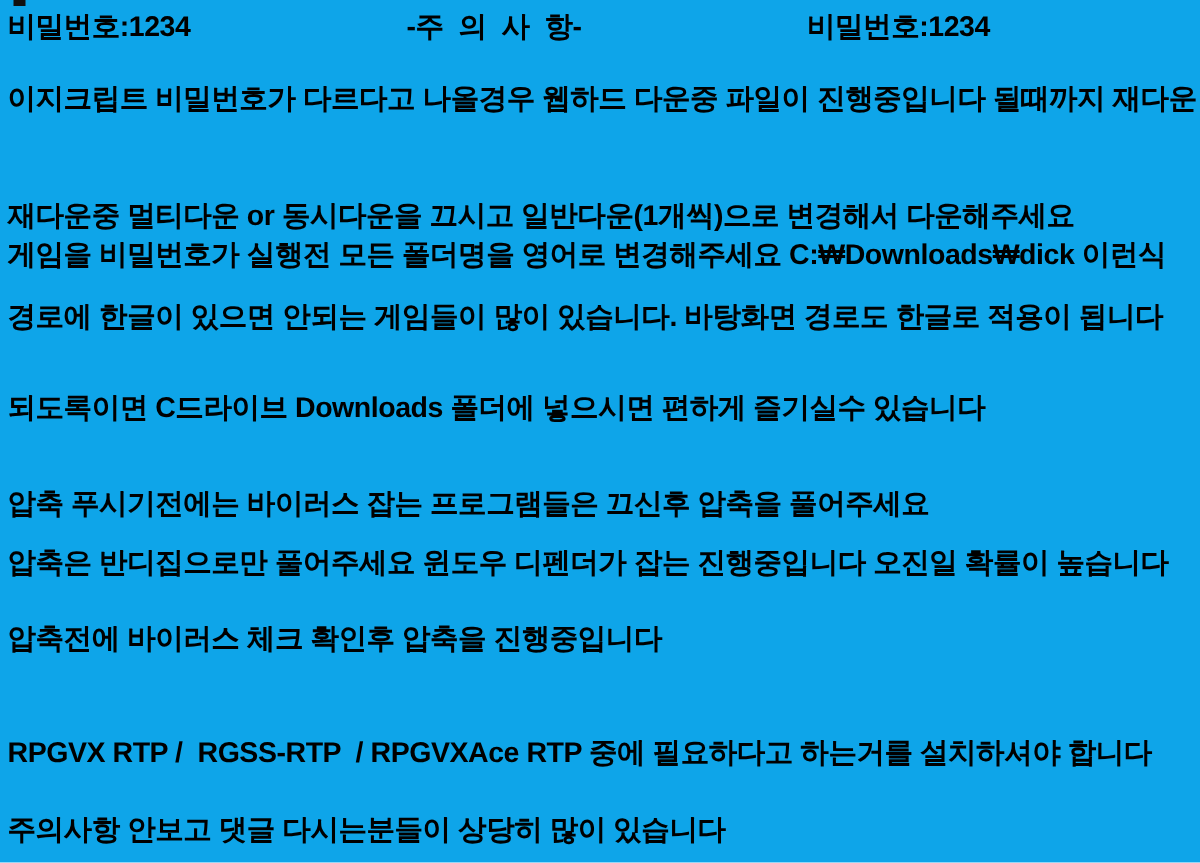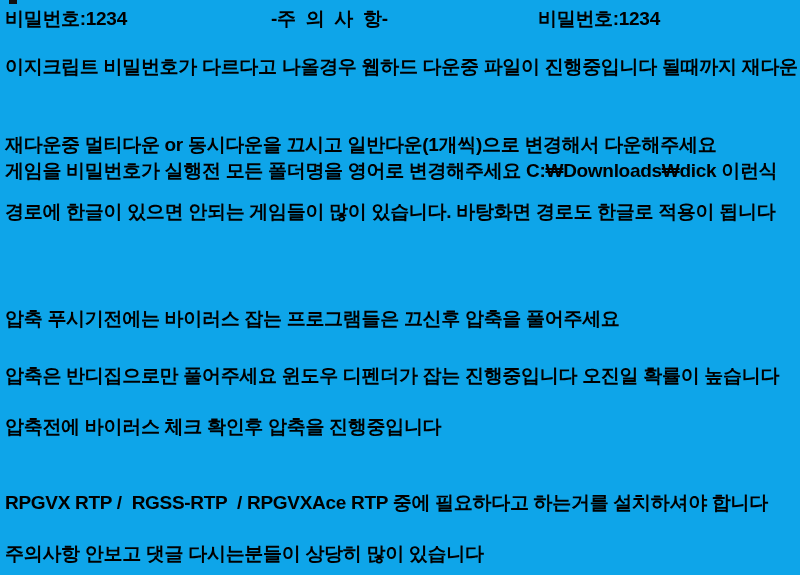--- a/index.html
+++ b/index.html
@@ -36,21 +36,21 @@
   
   .hdr-left   { left: 5px;   top: 7px; }
   .hdr-title  { left: 271px; top: 7px; }
   .hdr-right  { left: 538px; top: 7px; }
   
   .l0  { left: 5px; top: 55px;  }
   .l1  { left: 5px; top: 120px; margin-top: 13px; }
   .l2  { left: 5px; top: 159px; }
   .l3  { left: 5px; top: 200px; }
   .l4  { left: 5px; top: 261px; }
-  .l5  { left: 5px; top: 307px; }
+  .l5  { left: 5px; top: 325px; }
   .l6  { left: 5px; top: 364px; }
   .l7  { left: 5px; top: 415px; }
   .l8  { left: 5px; top: 463px; }
   .l9  { left: 5px; top: 491px; }
   .l10 { left: 5px; top: 542px; }
 </style>
 </head>
 <body>
 
 <div class="page">
@@ -60,19 +60,20 @@
   <div class="hdr-item hdr-left">비밀번호:1234</div>
 
   <div class="hdr-item hdr-title">-주  의  사  항-</div>
 
   <div class="hdr-item hdr-right">비밀번호:1234</div>
 
   <div class="line l0">이지크립트 비밀번호가 다르다고 나올경우 웹하드 다운중 파일이 진행중입니다 될때까지 재다운</div>
   <div class="line l1">재다운중 멀티다운 or 동시다운을 끄시고 일반다운(1개씩)으로 변경해서 다운해주세요</div>
   <div class="line l2">게임을 비밀번호가 실행전 모든 폴더명을 영어로 변경해주세요 C:₩Downloads₩dick 이런식</div>
   <div class="line l3">경로에 한글이 있으면 안되는 게임들이 많이 있습니다. 바탕화면 경로도 한글로 적용이 됩니다</div>
+  <div class="line l4">되도록이면 C드라이브 Downloads 폴더에 넣으시면 편하게 즐기실수 있습니다</div>
   <div class="line l5">압축 푸시기전에는 바이러스 잡는 프로그램들은 끄신후 압축을 풀어주세요</div>
   <div class="line l6">압축은 반디집으로만 풀어주세요 윈도우 디펜더가 잡는 진행중입니다 오진일 확률이 높습니다</div>
   <div class="line l7">압축전에 바이러스 체크 확인후 압축을 진행중입니다</div>
   <div class="line l10">주의사항 안보고 댓글 다시는분들이 상당히 많이 있습니다</div>
   <div class="line l9">RPGVX RTP /  RGSS-RTP  / RPGVXAce RTP 중에 필요하다고 하는거를 설치하셔야 합니다</div>
 
 </div>
 
 </body></html>

